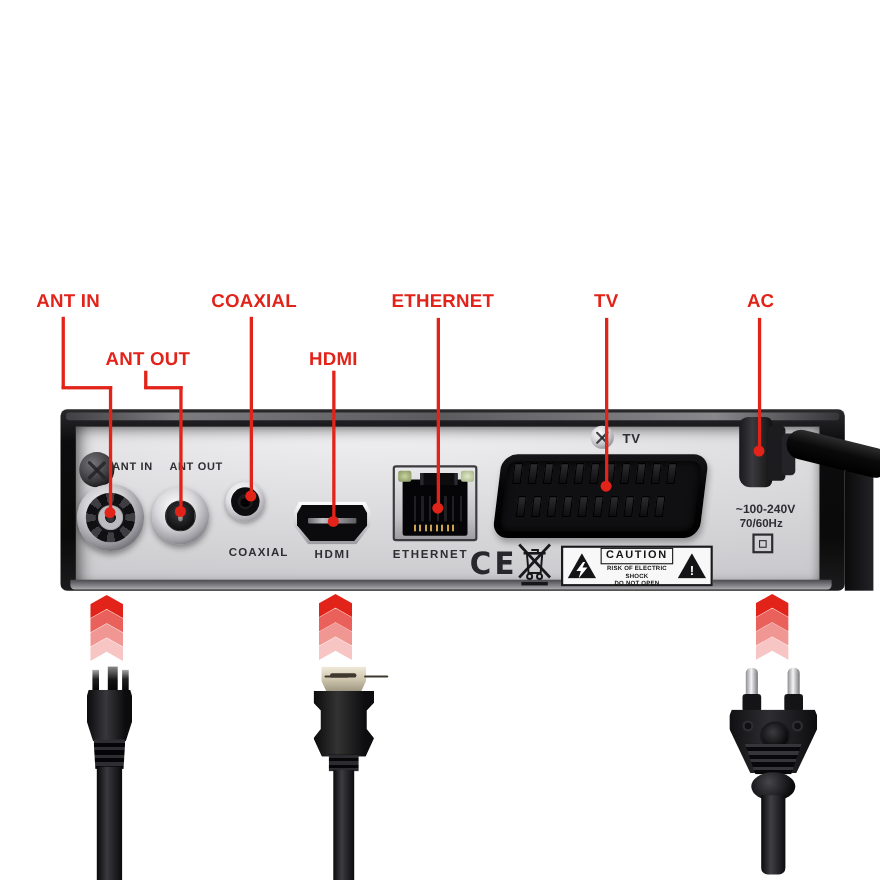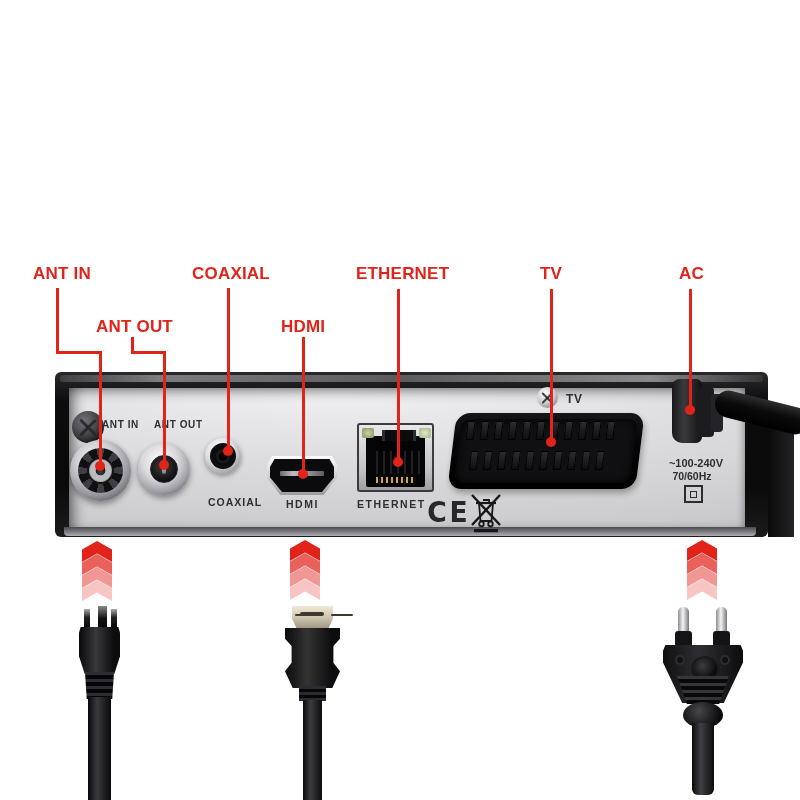--- a/index.html
+++ b/index.html
@@ -298,20 +298,35 @@
       <path d="M12 12 L26 12 L24.5 30 L13.5 30 Z"></path>
       <line x1="9" y1="12" x2="29" y2="12" stroke-width="2.2"></line>
       <path d="M16 9 L22 9 L22 12"></path>
       <circle cx="14.5" cy="33" r="2.3"></circle>
       <circle cx="23.5" cy="33" r="2.3"></circle>
       <line x1="5" y1="4" x2="33" y2="34" stroke-width="2.4"></line>
       <line x1="33" y1="4" x2="5" y2="34" stroke-width="2.4"></line>
     </g>
     <rect x="7" y="38" width="24" height="3.2" fill="#17171a"></rect>
   </svg>
+  <div class="abs caution">
+    <div class="tri">
+      <svg width="12" height="15" viewBox="0 0 12 15">
+          <polygon points="7,0 1,8 5,8 3,15 11,5 6.5,5 9,0" fill="#fff"></polygon>
+        </svg>
+    </div>
+    <div class="caution-center">
+      <div class="caution-title">CAUTION</div>
+      <div class="caution-line">RISK OF ELECTRIC SHOCK</div>
+      <div class="caution-line">DO NOT OPEN</div>
+    </div>
+    <div class="tri">
+      <span class="bang">!</span>
+    </div>
+  </div>
 
   <div class="abs sr-a"></div>
   <div class="abs sr-b"></div>
   <div class="abs sr-c"></div>
   <div class="abs power-cable"></div>
 
   <div class="chevs chevs-1">
     <div class="chev"></div>
     <div class="chev"></div>
     <div class="chev"></div>

